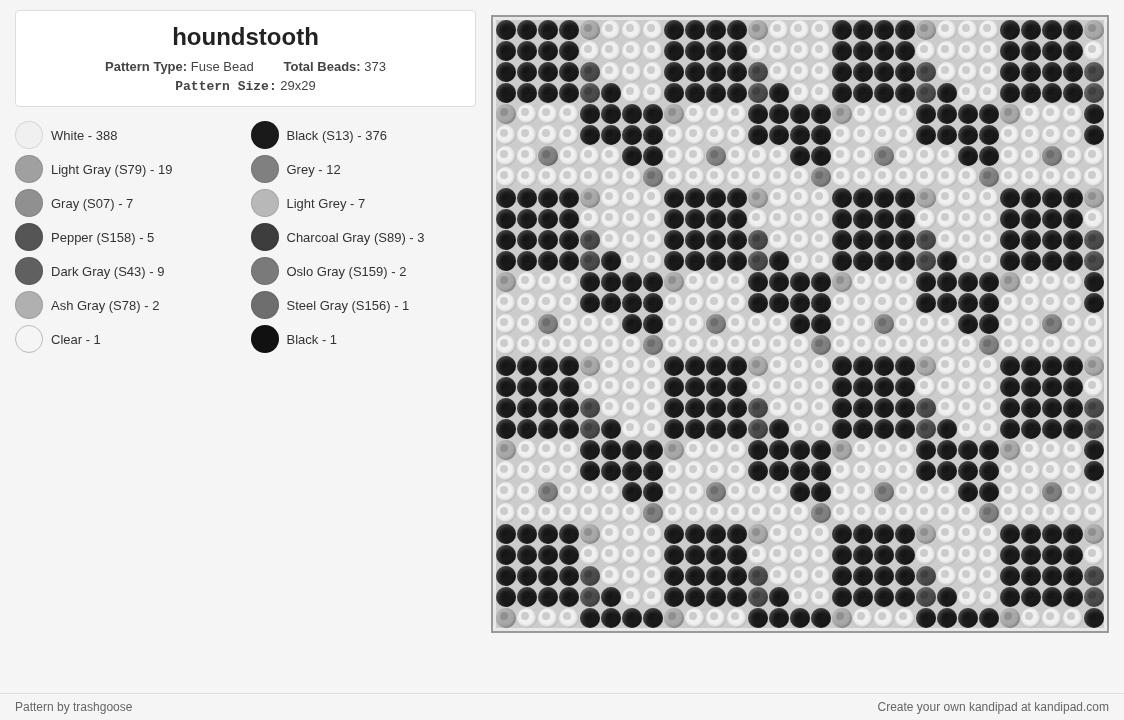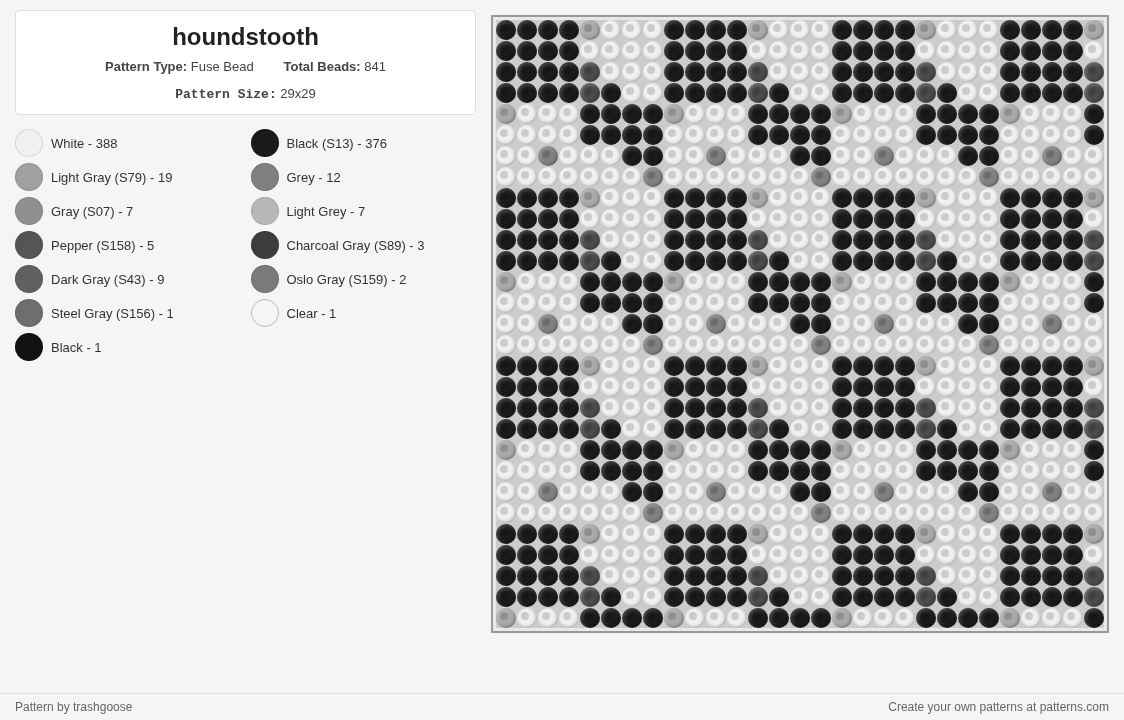--- a/index.html
+++ b/index.html
@@ -58,21 +58,21 @@
       color: #222;
       margin-bottom: 8px;
     }
 
     .pattern-meta {
       display: flex;
       justify-content: center;
       gap: 30px;
       font-size: 13px;
       color: #444;
-      margin-bottom: 12px;
+      margin-bottom: 4px;
     }
 
     .pattern-meta span b {
       font-weight: bold;
     }
 
     .pattern-size {
       font-size: 13px;
       color: #444;
     }
@@ -162,21 +162,21 @@
 
 <div class="main-content">
 
   <div class="left-panel">
 
 
     <div class="pattern-info-box">
       <div class="pattern-title">houndstooth</div>
       <div class="pattern-meta">
         <span><b>Pattern Type:</b> <span>Fuse Bead</span></span>
-        <span><b>Total Beads:</b> <span>841</span></span>
+        <span><b>Total Beads:</b> <span>373</span></span>
       </div>
       <div class="pattern-size">
         <b>Pattern Size:</b> <span>29x29</span>
       </div>
     </div>
 
     <div class="color-legend" id="color-legend-container">
     <div class="color-item">
           <div class="color-swatch" style="background: rgb(240, 240, 240);"></div>
           <span>White - 388</span>
@@ -211,20 +211,24 @@
         </div>
         <div class="color-item">
           <div class="color-swatch" style="background: rgb(96, 96, 96);"></div>
           <span>Dark Gray (S43) - 9</span>
         </div>
         <div class="color-item">
           <div class="color-swatch" style="background: rgb(122, 122, 122);"></div>
           <span>Oslo Gray (S159) - 2</span>
         </div>
         <div class="color-item">
+          <div class="color-swatch" style="background: rgb(176, 176, 176);"></div>
+          <span>Ash Gray (S78) - 2</span>
+        </div>
+        <div class="color-item">
           <div class="color-swatch" style="background: rgb(110, 110, 110);"></div>
           <span>Steel Gray (S156) - 1</span>
         </div>
         <div class="color-item">
           <div class="color-swatch" style="background: rgb(245, 245, 245); border: 1px solid rgb(187, 187, 187);"></div>
           <span>Clear - 1</span>
         </div>
         <div class="color-item">
           <div class="color-swatch" style="background: rgb(17, 17, 17);"></div>
           <span>Black - 1</span>
@@ -1077,14 +1081,14 @@
           <div class="bead" style="background: rgb(240, 240, 240); box-shadow: rgba(255, 255, 255, 0.2) 2px 2px 4px inset, rgba(0, 0, 0, 0.3) -1px -1px 3px inset;"></div>
           <div class="bead" style="background: rgb(240, 240, 240); box-shadow: rgba(255, 255, 255, 0.2) 2px 2px 4px inset, rgba(0, 0, 0, 0.3) -1px -1px 3px inset;"></div>
           <div class="bead" style="background: rgb(26, 26, 26); box-shadow: rgba(255, 255, 255, 0.2) 2px 2px 4px inset, rgba(0, 0, 0, 0.3) -1px -1px 3px inset;"></div>
         </div>
     </div>
   </div>
 </div>
 
 <div class="footer-bar">
   <span>Pattern by trashgoose</span>
-  <span>Create your own patterns at patterns.com</span>
+  <span>Create your own kandipad at kandipad.com</span>
 </div>
 
 </body></html>

